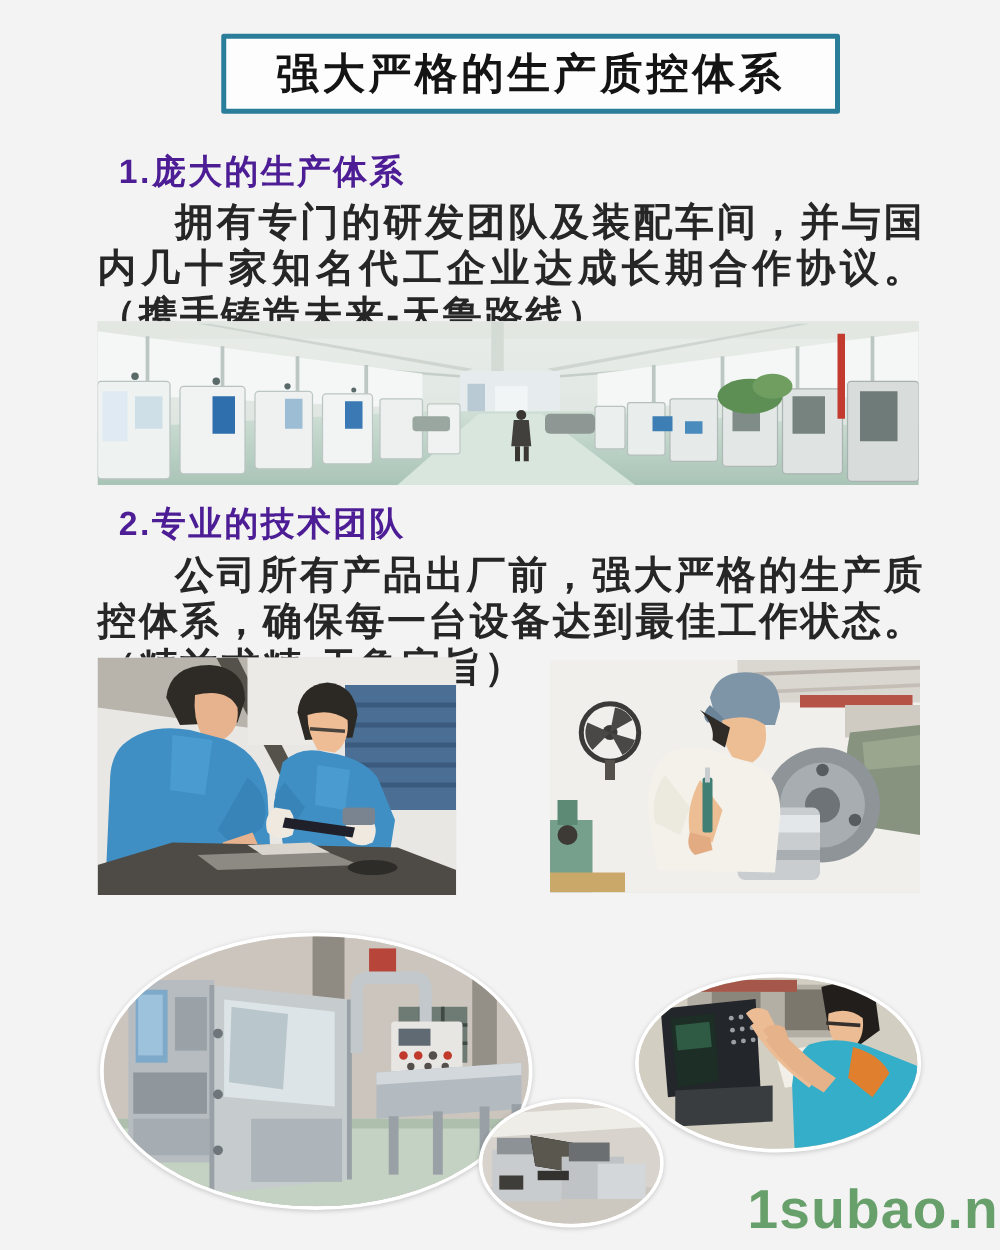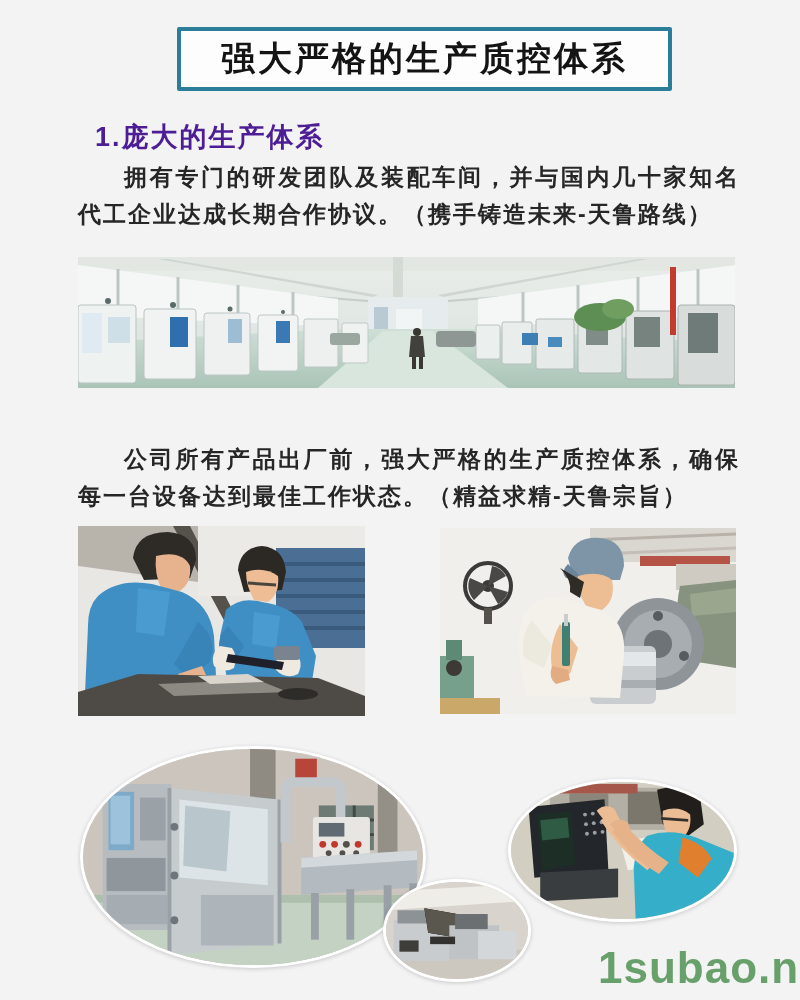--- a/index.html
+++ b/index.html
@@ -33,21 +33,21 @@
     position:absolute;left:95px;
     margin:0;
     font-size:27px;font-weight:bold;color:#4c1d95;
     letter-spacing:2px;white-space:nowrap;
   }
   #sec1-heading{top:106px;}
   #sec2-heading{top:388px;}
   .sec-body{
     position:absolute;left:78px;width:662px;
     margin:0;
-    font-size:23px;font-weight:bold;color:#262626;
+    font-size:31px;font-weight:bold;color:#262626;
     letter-spacing:2px;line-height:37px;
     text-indent:2em;
     text-align:justify;
   }
   #sec1-body{top:146px;}
   #sec2-body{top:428px;}
   
   .photo{
     position:absolute;overflow:hidden;background:#dfe3df;
   }
@@ -169,20 +169,21 @@
         <polygon points="333,79 345,79 347,100 331,100" fill="#42403c"></polygon>
         <rect x="334" y="100" width="4" height="12" fill="#3a3733"></rect>
         <rect x="341" y="100" width="4" height="12" fill="#3a3733"></rect>
       </g>
 
       <rect x="358" y="74" width="40" height="16" rx="4" fill="#8e9793"></rect>
       <rect x="252" y="76" width="30" height="12" rx="3" fill="#9aa6a0"></rect>
     </svg>
   </div>
 
+  <h2 class="sec-heading" id="sec2-heading">2.专业的技术团队</h2>
   <p class="sec-body" id="sec2-body">公司所有产品出厂前，强大严格的生产质控体系，确保每一台设备达到最佳工作状态。（精益求精-天鲁宗旨）</p>
 
   <div class="photo" id="workers-photo">
     <svg viewBox="0 0 287 190" preserveAspectRatio="none">
       <rect x="0" y="0" width="287" height="190" fill="#e9e7e3"></rect>
 
       <polygon points="0,0 120,0 150,60 0,40" fill="#b8b4ac"></polygon>
       <polygon points="95,0 112,0 160,95 148,98" fill="#55524c"></polygon>
       <rect x="120" y="0" width="167" height="70" fill="#eceae6"></rect>
 

